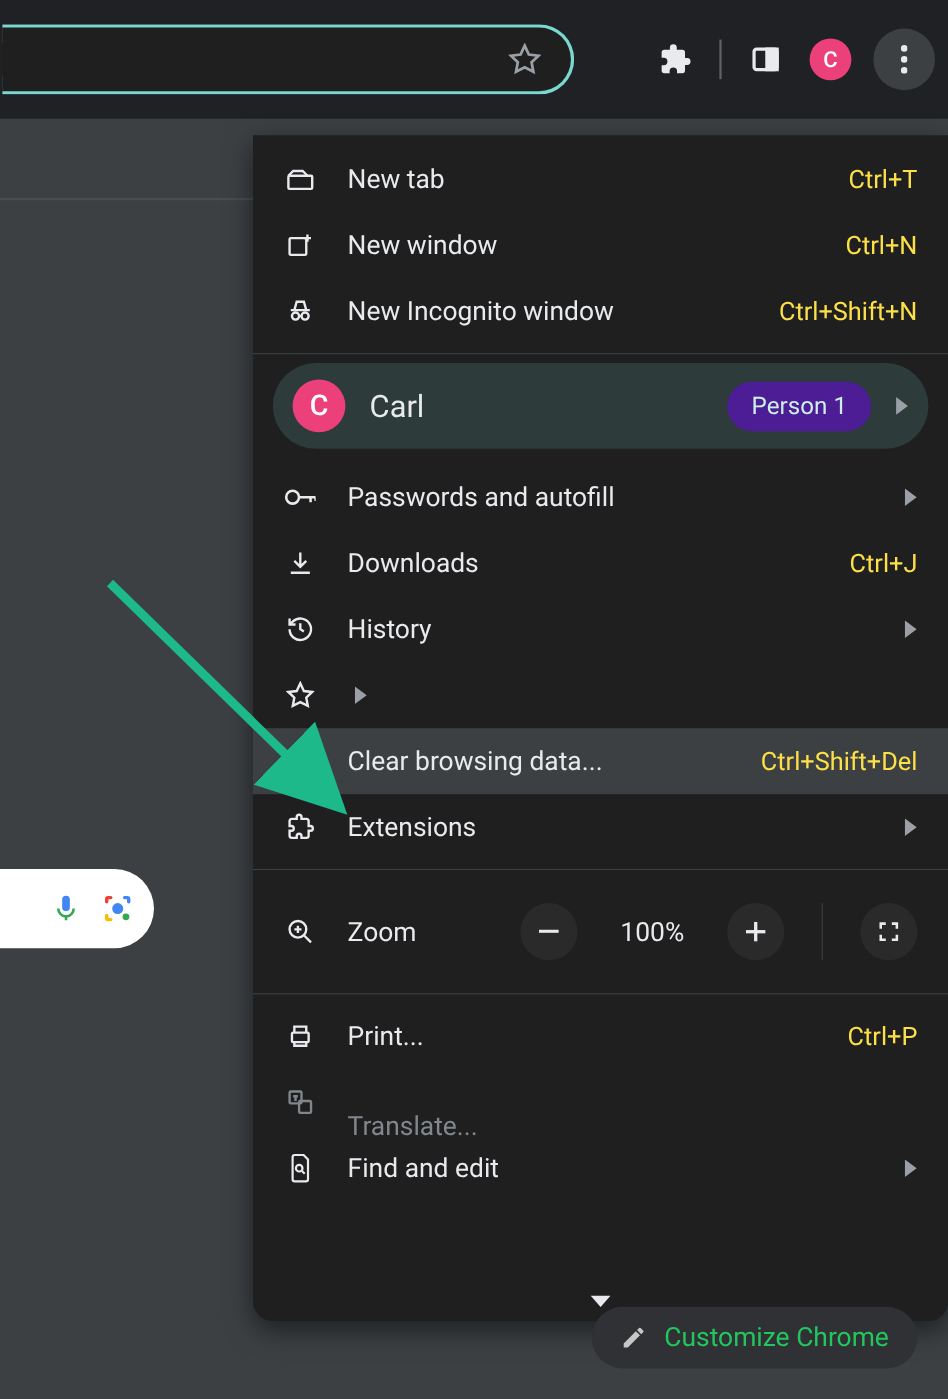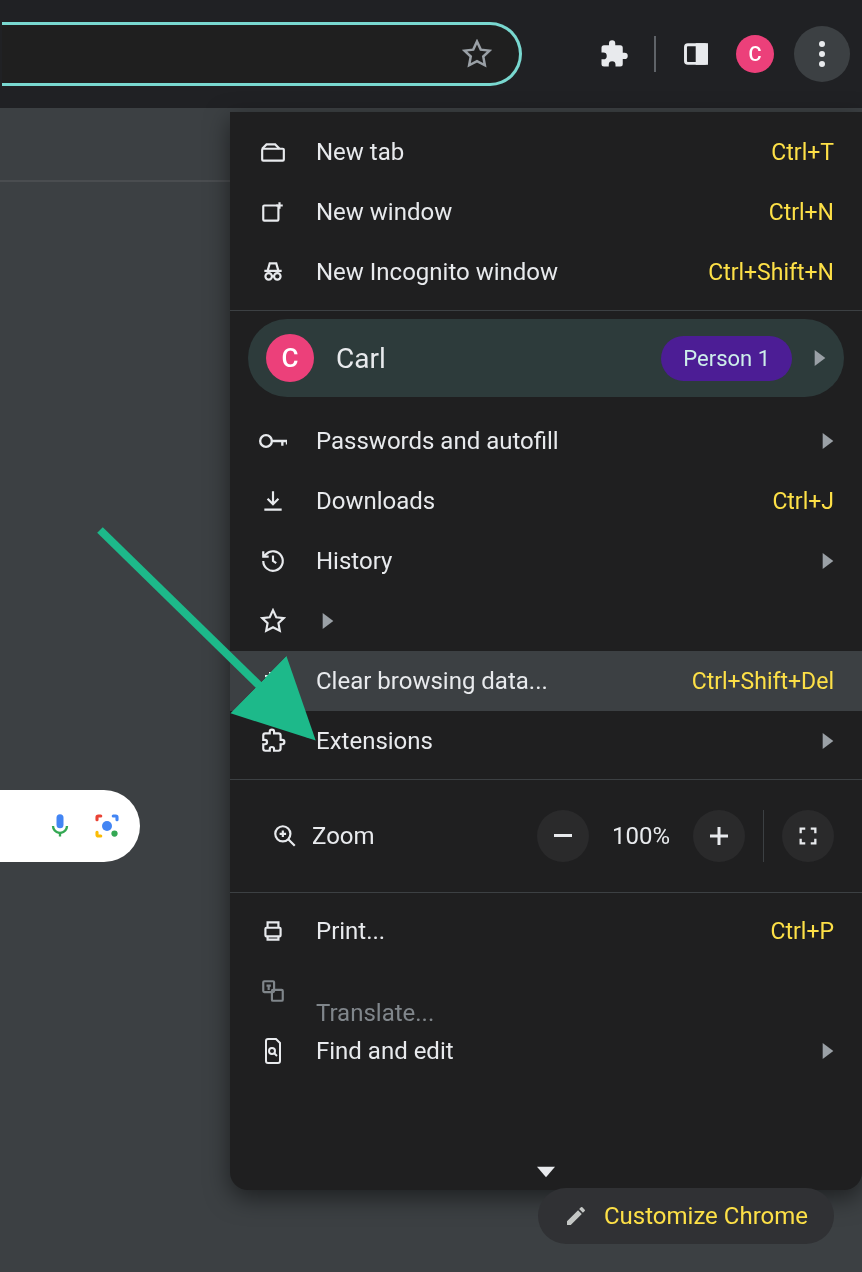--- a/index.html
+++ b/index.html
@@ -80,21 +80,21 @@
     left:0; top:790px;
     width:140px; height:72px;
     background:#fff;
     border-radius:0 40px 40px 0;
     display:flex; align-items:center; justify-content:flex-end;
     gap:18px; padding-right:18px;
   }
 
   .menu {
     position:absolute;
-    top:112px; left:230px;
+    top:123px; left:230px;
     width:632px; height:1078px;
     background:#1f1f20;
     border-radius:0 0 18px 18px;
     box-shadow:0 8px 24px rgba(0,0,0,.5);
     color:#e8eaed;
     overflow:hidden;
     font-size:24px;
   }
   .menu-item {
     display:flex;
@@ -128,21 +128,21 @@
   .profile-badge {
     background:#4c1d95;
     color:#cdeeea;
     padding:10px 22px;
     border-radius:26px;
     font-size:22px;
   }
 
   .zoom-row {
     display:flex; align-items:center;
-    height:96px; padding:0 28px; gap:12px;margin-left:12px;
+    height:96px; padding:0 28px; gap:28px;
   }
   .zoom-row .lbl { flex:1; }
   .round-btn {
     width:52px; height:52px; border-radius:50%;
     background:#2a2a2b; color:#e8eaed;
     display:flex; align-items:center; justify-content:center;
     font-size:28px;
   }
   .zoom-val { width:80px; text-align:center; }
   .zoom-sep { width:1px; height:52px; background:#3c4043; margin:0 6px; }
@@ -157,21 +157,21 @@
   }
 
   .customize {
     position:absolute;
     right:28px; bottom:28px;
     height:56px;
     background:#303134;
     border-radius:30px;
     display:flex; align-items:center;
     padding:0 26px; gap:16px;
-    color:#fde047; font-size:24px;
+    color:#22c55e; font-size:24px;
   }
 
   .annotation-arrow {
     position:absolute;
     left:90px; top:520px;
     pointer-events:none;
   }
 
   svg { display:block; }
 </style>

